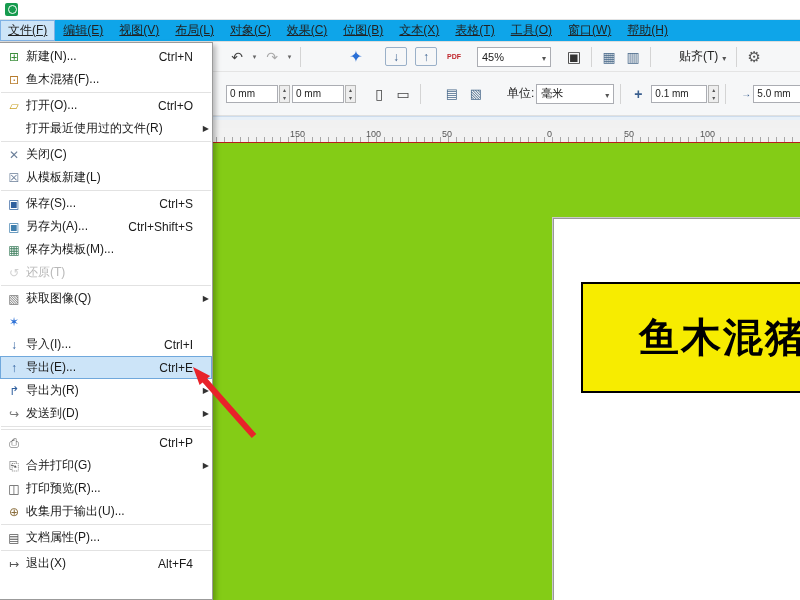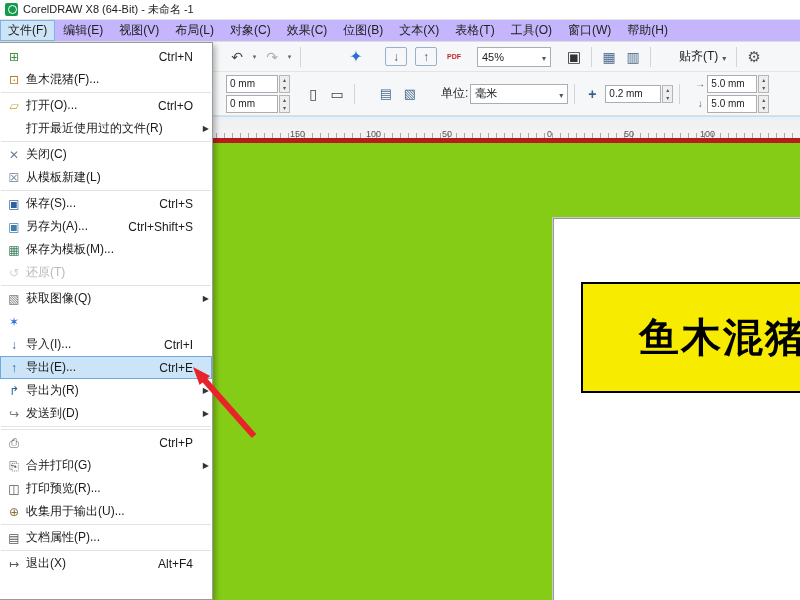--- a/index.html
+++ b/index.html
@@ -8,22 +8,22 @@
   .app { position:relative; width:800px; height:600px; background:#fff; }
 
   
   .titlebar { height:20px; background:#ffffff; border-bottom:1px solid #e3e3e3;
     display:flex; align-items:center; gap:5px; padding-left:5px; font-size:11px; color:#222; }
   .app-icon { width:13px; height:13px; background:#169b4e; border-radius:2px; position:relative; flex:none; }
   .app-icon::after { content:""; position:absolute; left:3px; top:2px; width:7px; height:7px;
     border-radius:50%; border:1.5px solid #fff; }
 
   
-  .menubar { height:22px; background:#c4b5fd; border-bottom:1px solid #ddd;
-    display:flex; align-items:stretch; font-size:12px; color:#222; }
+  .menubar { height:22px; background:#0ea5e9; border-bottom:1px solid #ddd;
+    display:flex; align-items:stretch; font-size:12px; color:#222;text-decoration:underline; }
   .menubar-item { padding:0 8px; display:flex; align-items:center; white-space:nowrap; }
   .menubar-item.active { background:#cde4f7; box-shadow:inset 0 0 0 1px #7fb2e5; }
 
   
   .toolbar1 { position:relative; height:30px; background:#f6f7f8; border-bottom:1px solid #e4e4e4; }
   .toolbar2 { position:relative; height:44px; background:#f6f7f8; border-bottom:1px solid #e0e0e0; }
   .tb-content { position:absolute; left:218px; top:0; right:0; height:100%;
     display:flex; align-items:center; gap:2px;padding-left:8px; }
   .tb-btn { min-width:22px; height:22px; display:flex; align-items:center; justify-content:center;
     color:#444; font-size:14px; border-radius:2px; flex:none; }
@@ -51,28 +51,28 @@
   .combo { background:#fff; border:1px solid #abadb3; height:20px; display:flex; align-items:center;
     font-size:11px; color:#222; padding:0 4px; gap:4px; flex:none; }
   .combo .caret::before { content:"▾"; font-size:8px; color:#555; }
   .tb-text { font-size:12px; color:#222; white-space:nowrap; }
   .spin { display:inline-flex; flex-direction:column; justify-content:center; width:11px; height:18px;
     border:1px solid #b5b5b5; background:#eee; flex:none; }
   .spin::before { content:"▴"; font-size:6px; line-height:8px; text-align:center; color:#555; }
   .spin::after  { content:"▾"; font-size:6px; line-height:8px; text-align:center; color:#555; }
   .field { background:#fff; border:1px solid #abadb3; height:18px; display:flex; align-items:center;
     font-size:10px; color:#222; padding:0 3px; flex:none; }
-  .stack { display:flex; flex-direction:column; gap:2px; }
+  .stack { display:flex; flex-direction:row; gap:2px; }
   .hrow { display:flex; align-items:center; gap:1px; }
 
   .splitter { height:4px; background:#e8f0f8; border-top:1px solid #cddcec; }
   .gapbar { height:8px; background:#f1f1f1; }
 
   
-  .ruler { position:relative; height:15px; background:#f2f2f2; border-bottom:5px solid #b91c1c; }
+  .ruler { position:relative; height:15px; background:#f2f2f2; border-bottom:1px solid #b91c1c; }
   .ruler::before { content:""; position:absolute; left:0; right:0; bottom:0; height:5px;
     background:repeating-linear-gradient(90deg,#a8a8a8 0 1px,transparent 1px 8px); }
   .ruler-num { position:absolute; top:1px; font-size:9px; color:#555; }
 
   
   .canvas { position:absolute; left:0; top:143px; right:0; bottom:0; background:#84cc16; overflow:hidden; }
   .page { position:absolute; left:553px; top:75px; width:420px; height:500px; background:#fff;
     border:1px solid #999; box-shadow:-1px -1px 0 #c9c9c9; }
   .shape { position:absolute; left:27px; top:63px; width:290px; height:111px;
     border:2px solid #000; display:flex; align-items:center; }
@@ -99,21 +99,20 @@
   .arrow-overlay { position:absolute; left:0; top:0; width:800px; height:600px;
     z-index:100; pointer-events:none; }
 </style>
 </head>
 <body>
 
 <div class="app">
 
   <div class="titlebar">
     <span class="app-icon"></span>
-    <span>CorelDRAW X8 (64-Bit) - 未命名 -1</span>
   </div>
 
   <div class="menubar" id="menubar">
       <span class="menubar-item active">文件(F)</span>
       <span class="menubar-item">编辑(E)</span>
       <span class="menubar-item">视图(V)</span>
       <span class="menubar-item">布局(L)</span>
       <span class="menubar-item">对象(C)</span>
       <span class="menubar-item">效果(C)</span>
       <span class="menubar-item">位图(B)</span>
@@ -164,28 +163,28 @@
           <span class="field" style="width:52px">0 mm</span>
           <span class="spin"></span>
         </span>
       </span>
       <span class="tb-btn ic-portrait" style="margin-left:10px"></span>
       <span class="tb-btn ic-landscape"></span>
       <span class="tb-sep"></span>
       <span class="tb-btn ic-page1" style="margin-left:14px"></span>
       <span class="tb-btn ic-page2"></span>
       <span class="tb-text" style="margin-left:18px">单位:</span>
-      <span class="combo" style="width:98px;justify-content:space-between">
+      <span class="combo" style="width:78px;justify-content:space-between">
         <span>毫米</span>
         <span class="caret"></span>
       </span>
       <span class="tb-sep"></span>
       <span class="tb-btn ic-nudge"></span>
       <span class="hrow">
-        <span class="field" style="width:56px">0.2 mm</span>
+        <span class="field" style="width:56px">0.1 mm</span>
         <span class="spin"></span>
       </span>
       <span class="tb-sep"></span>
       <span class="stack" style="margin-left:8px">
         <span class="hrow">
           <span class="tb-btn ic-dupx" style="min-width:12px;height:14px"></span>
           <span class="field" style="width:50px">5.0 mm</span>
           <span class="spin"></span>
         </span>
         <span class="hrow">
@@ -213,20 +212,21 @@
     <div class="page">
       <div class="shape" style="background: rgb(247, 236, 0); border-color: rgb(0, 0, 0);">
         <span class="shape-text">鱼木混猪</span>
       </div>
     </div>
   </div>
 
   <div class="file-menu" id="file-menu">
       <div class="menu-item">
         <span class="mi-icon" style="color: rgb(61, 143, 61);">⊞</span>
+        <span class="mi-label">新建(N)...</span>
         <span class="mi-shortcut">Ctrl+N</span>
         <span class="mi-arrow"></span>
       </div>
       <div class="menu-item">
         <span class="mi-icon" style="color: rgb(183, 123, 43);">⊡</span>
         <span class="mi-label">鱼木混猪(F)...</span>
         <span class="mi-shortcut"></span>
         <span class="mi-arrow"></span>
       </div>
       <div class="menu-sep"></div>

